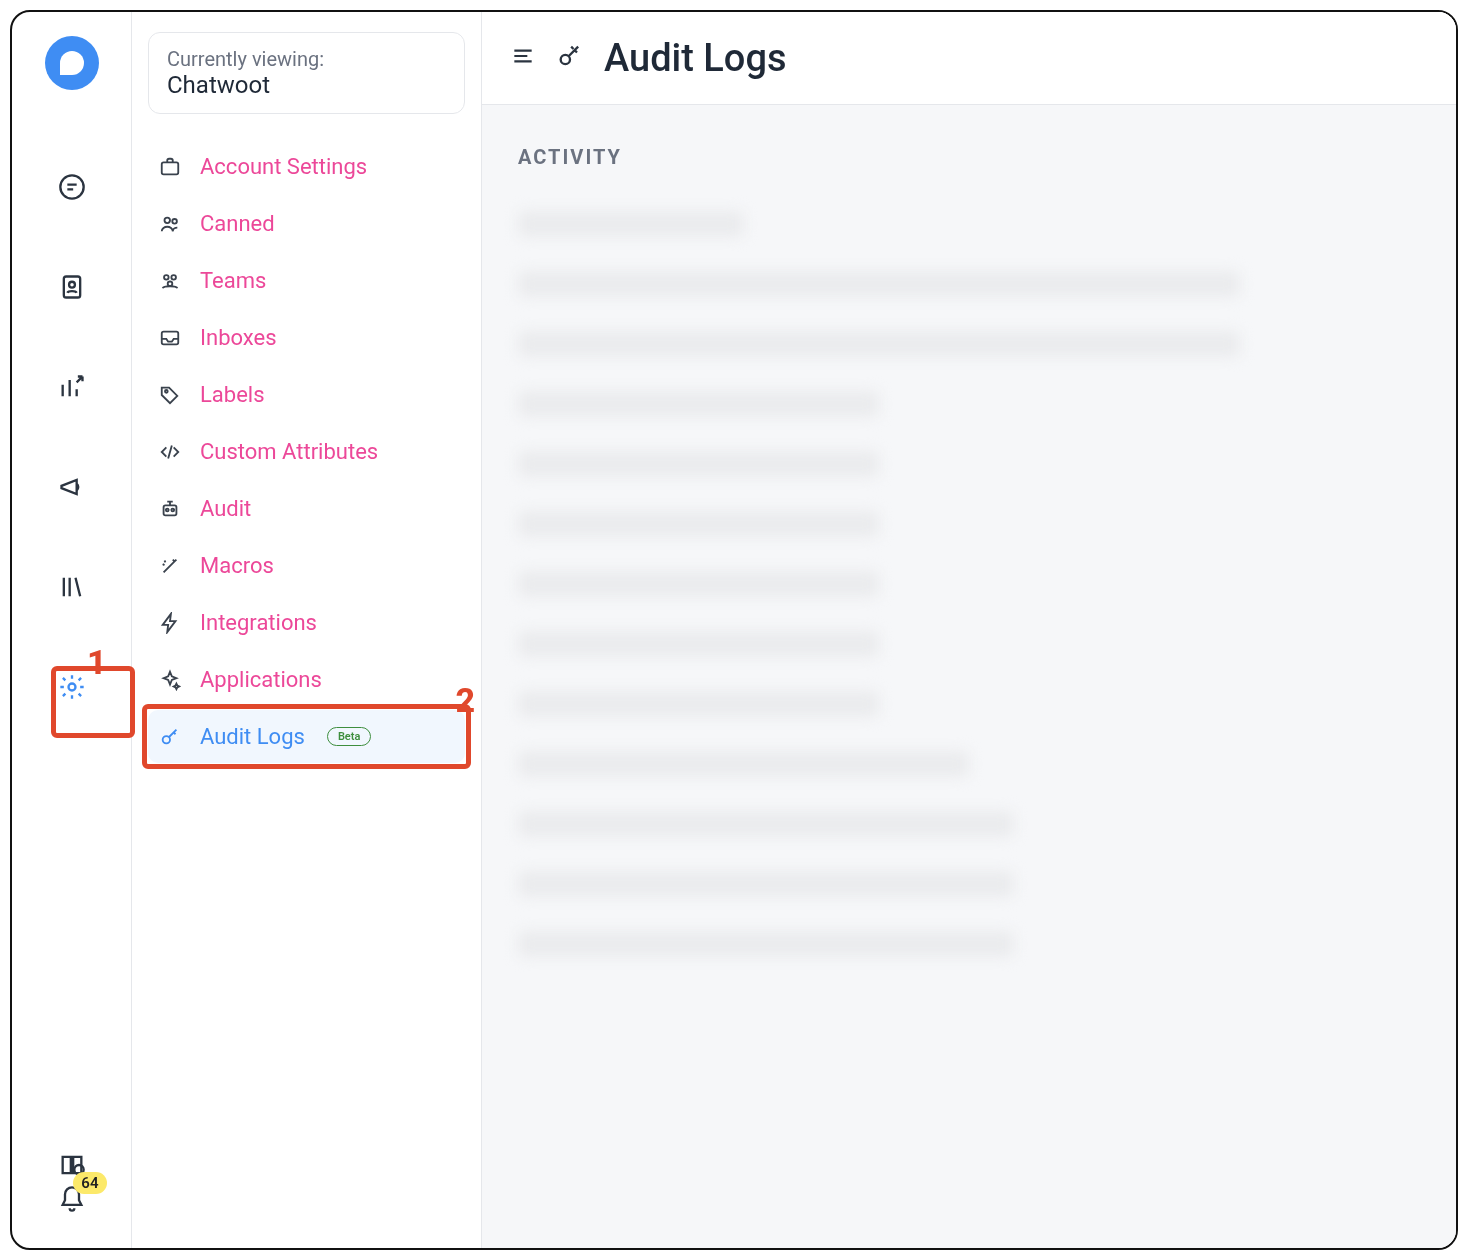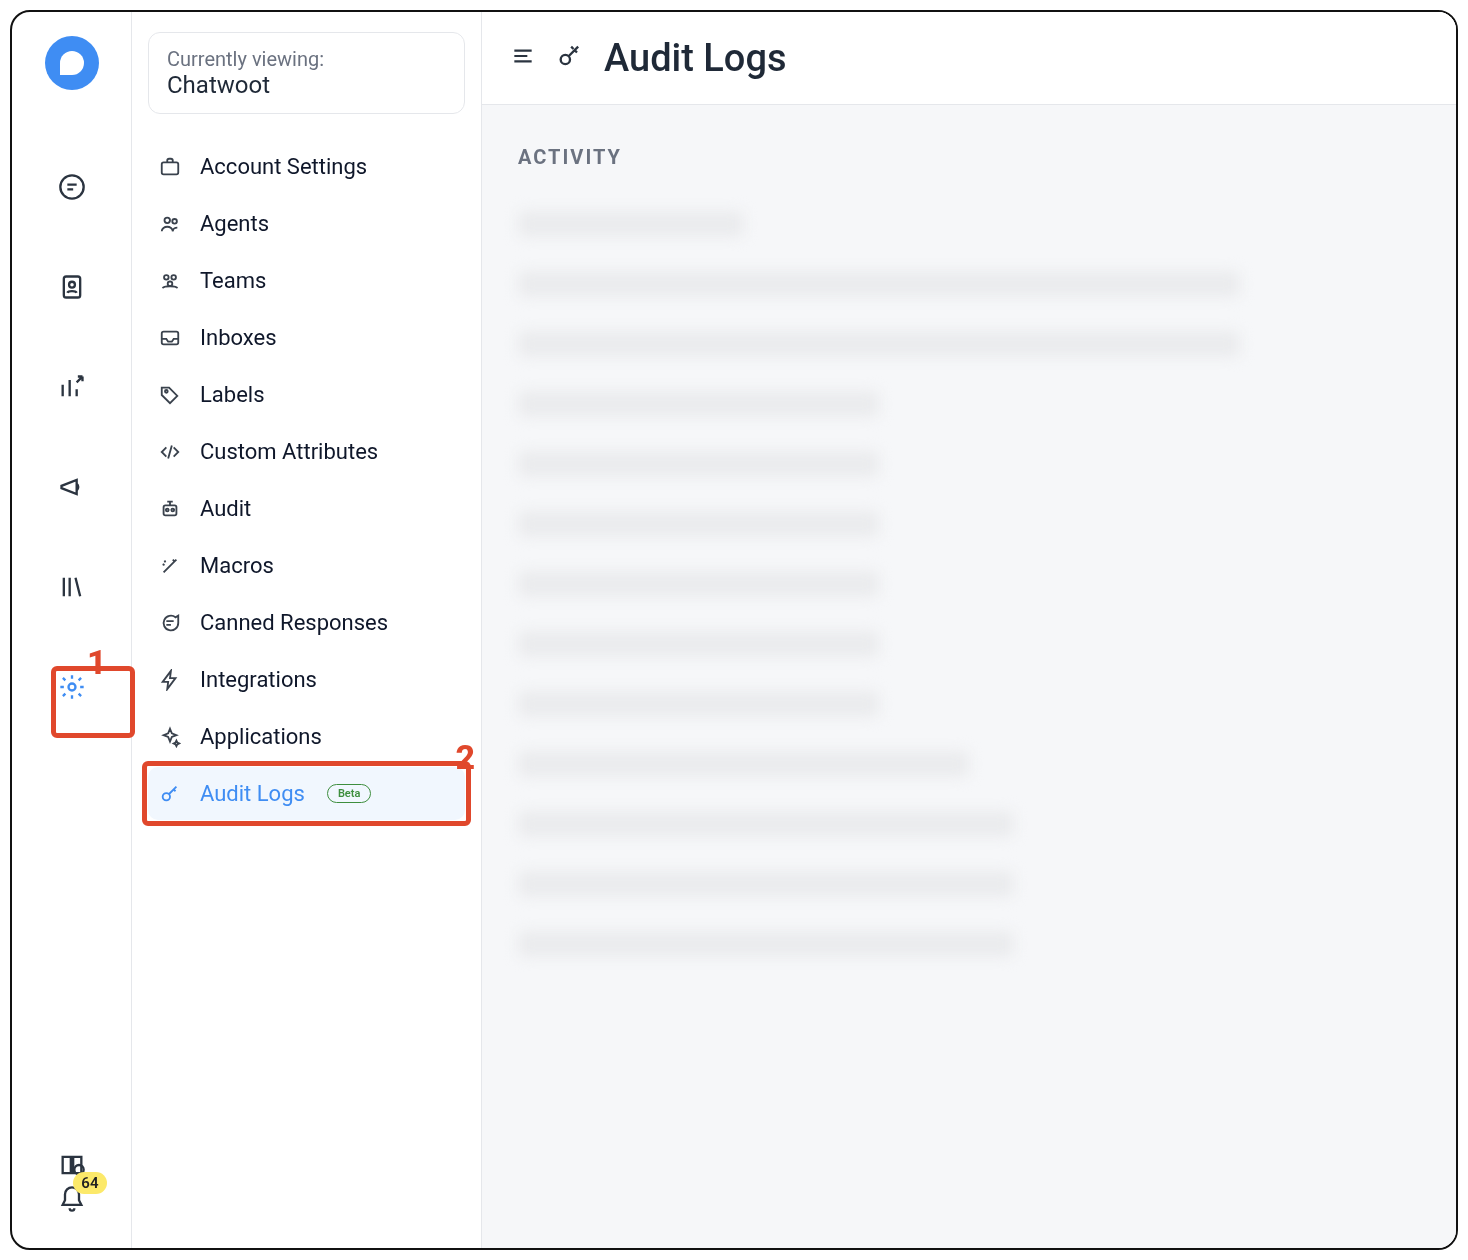--- a/index.html
+++ b/index.html
@@ -56,21 +56,21 @@
   }
   .viewer{
     border:1px solid var(--border);border-radius:12px;
     padding:14px 18px;margin-bottom:26px;
   }
   .viewer-label{color:var(--muted);font-size:20px;}
   .viewer-name{font-size:24px;}
   .settings-list{display:flex;flex-direction:column;gap:4px;}
   .s-item{
     display:flex;align-items:center;gap:18px;
-    padding:14px 10px;border-radius:10px;font-size:22px;color:#0f172a;
+    padding:14px 10px;border-radius:10px;font-size:22px;color:#ec4899;
     position:relative;
   }
   .s-item.active{color:var(--blue);background:#F1F7FE;}
   .s-item.active svg{stroke:var(--blue);}
   .s-icon{width:24px;height:24px;display:flex;align-items:center;justify-content:center;}
   .s-icon svg{width:22px;height:22px;stroke:#3a424d;fill:none;stroke-width:2;}
   .beta{
     border:1.5px solid var(--green);color:var(--green);
     font-size:11px;font-weight:600;border-radius:14px;padding:2px 10px;margin-left:4px;
   }
@@ -178,21 +178,21 @@
         </div>
         <div class="s-item">
           <span class="s-icon">
             <svg viewBox="0 0 24 24">
               <circle cx="9" cy="8" r="3"></circle>
               <path d="M3 20c0-3 3-5 6-5s6 2 6 5"></path>
               <circle cx="17" cy="9" r="2.5"></circle>
               <path d="M15 20c0-2 2-4 5-4"></path>
             </svg>
           </span>
-          <span>Agents</span>
+          <span>Canned</span>
         </div>
         <div class="s-item">
           <span class="s-icon">
             <svg viewBox="0 0 24 24">
               <circle cx="8" cy="8" r="2.5"></circle>
               <circle cx="16" cy="8" r="2.5"></circle>
               <circle cx="12" cy="15" r="2.5"></circle>
               <path d="M4 20c1-3 15-3 16 0"></path>
             </svg>
           </span>
@@ -235,29 +235,20 @@
           </span>
           <span>Audit</span>
         </div>
         <div class="s-item">
           <span class="s-icon">
             <svg viewBox="0 0 24 24">
               <path d="M5 19 17 7m0 0 2-2m-2 2-2-2M6 6l1 2M4 10l2 1"></path>
             </svg>
           </span>
           <span>Macros</span>
-        </div>
-        <div class="s-item">
-          <span class="s-icon">
-            <svg viewBox="0 0 24 24">
-              <path d="M21 12a8 8 0 1 1-3-6.2L21 4v8z"></path>
-              <path d="M8 10h8M8 14h5"></path>
-            </svg>
-          </span>
-          <span>Canned Responses</span>
         </div>
         <div class="s-item">
           <span class="s-icon">
             <svg viewBox="0 0 24 24">
               <path d="M13 2 4 14h6l-1 8 9-12h-6z"></path>
             </svg>
           </span>
           <span>Integrations</span>
         </div>
         <div class="s-item">

